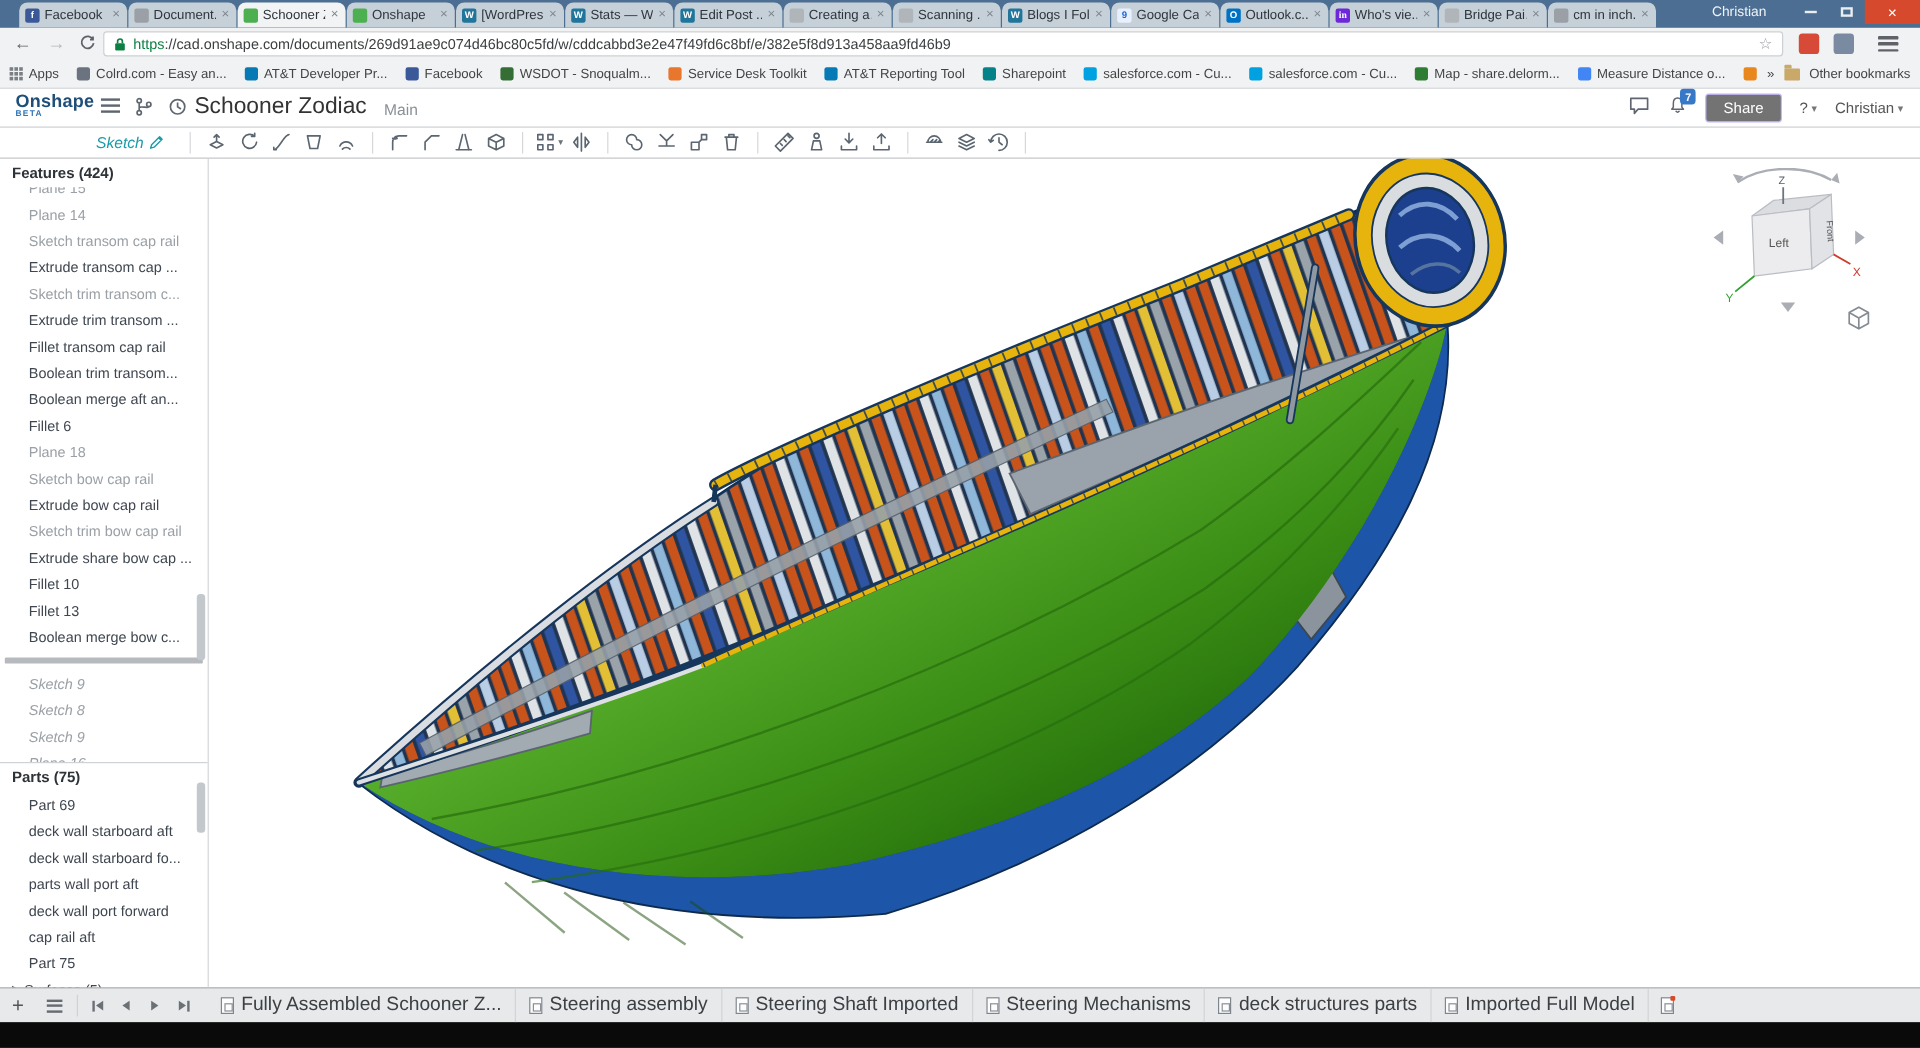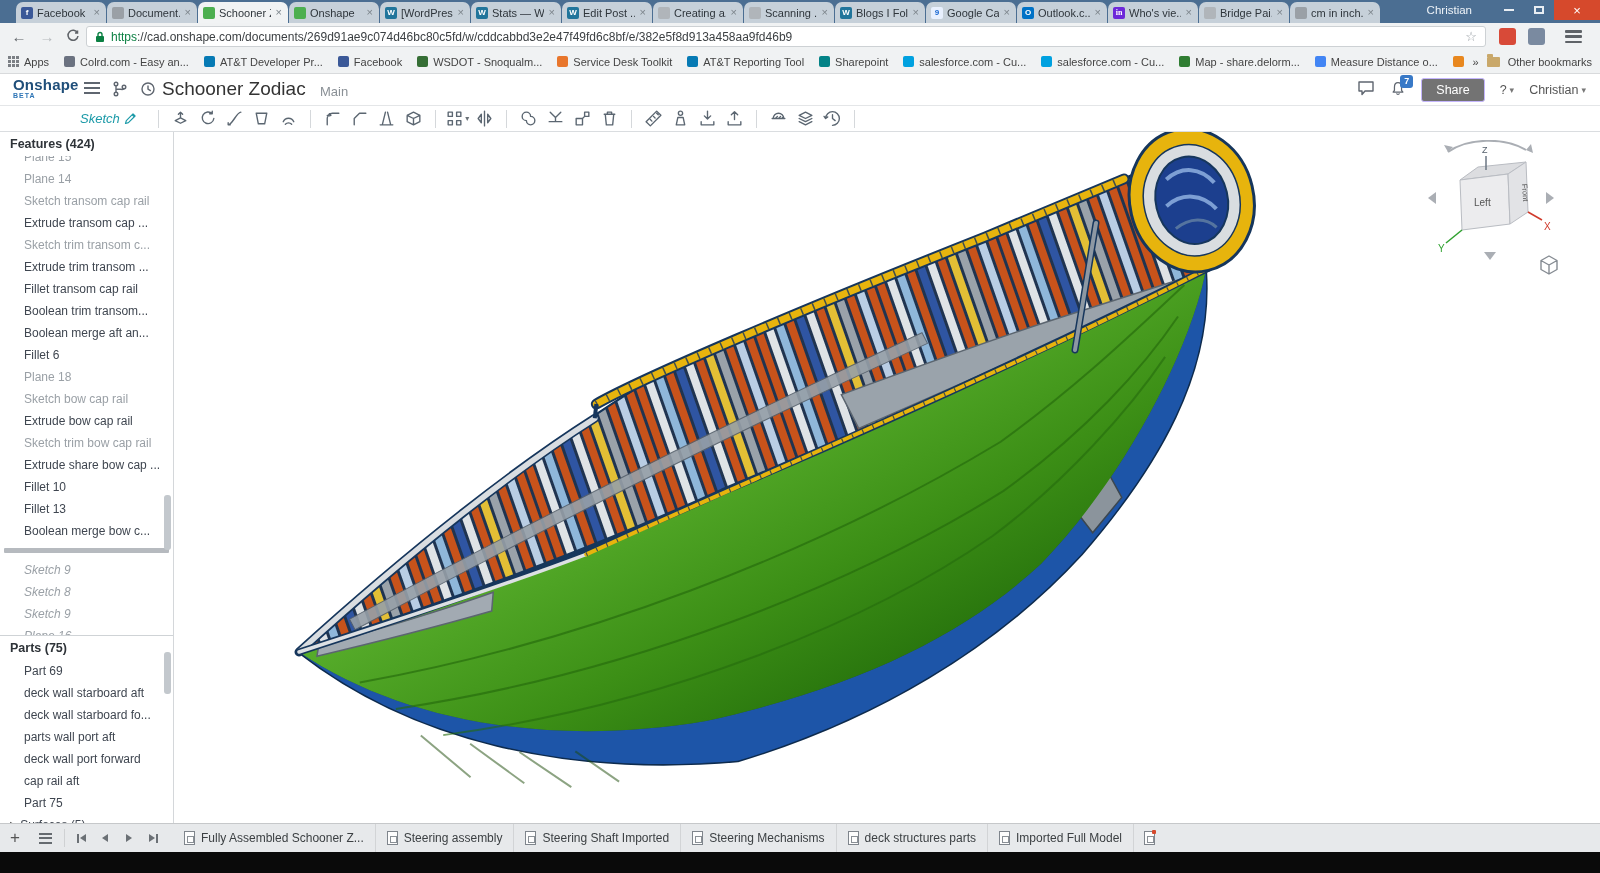--- a/index.html
+++ b/index.html
@@ -106,21 +106,21 @@
   .bb-plus { font-size:17px; color:#555; }
   .list-ico { width:13px; height:11px; display:flex; flex-direction:column; justify-content:space-between; }
   .list-ico span { height:2px; background:#666b70; }
   .bb-sep { width:1px; background:#cfd1d3; margin:5px 4px; flex:none; }
   .tri { width:0; height:0; border-top:4.5px solid transparent; border-bottom:4.5px solid transparent; }
   .tri.r { border-left:6.5px solid #6b7075; }
   .tri.l { border-right:6.5px solid #6b7075; }
   .endbar { width:2px; height:9px; background:#6b7075; }
   .bb-nav { width:24px; display:flex; align-items:center; justify-content:center; gap:1px; flex:none; }
   .bb-tabs { display:flex; align-items:stretch; margin-left:8px; }
-  .os-tab { display:flex; align-items:center; gap:6px; padding:0 11px; font-size:12px; color:#3c4043;
+  .os-tab { display:flex; align-items:center; gap:6px; padding:0 11px; font-size:16px; color:#3c4043;
     border-right:1px solid #d2d4d6; white-space:nowrap; flex:none; }
   .os-tab.active { background:#fff; border:1px solid #b9bcc0; border-bottom:none; font-weight:bold; color:#222; }
   .doc-ico { width:11px; height:14px; background:#fdfdfd; border:1px solid #7f858c; position:relative; flex:none; }
   .doc-ico::after { content:""; position:absolute; left:2px; top:4px; width:5px; height:5px; border:1px solid #8a9096; }
   .btab-extra { margin-left:10px; align-self:center; position:relative; }
   .btab-extra::before { content:""; position:absolute; right:-2px; top:-2px; width:4px; height:4px; background:#d6492c; border-radius:1px; }
 
   .black-strip { position:absolute; top:852px; left:0; width:1600px; height:21px; background:#0a0a0a; }
 </style>
 </head>

